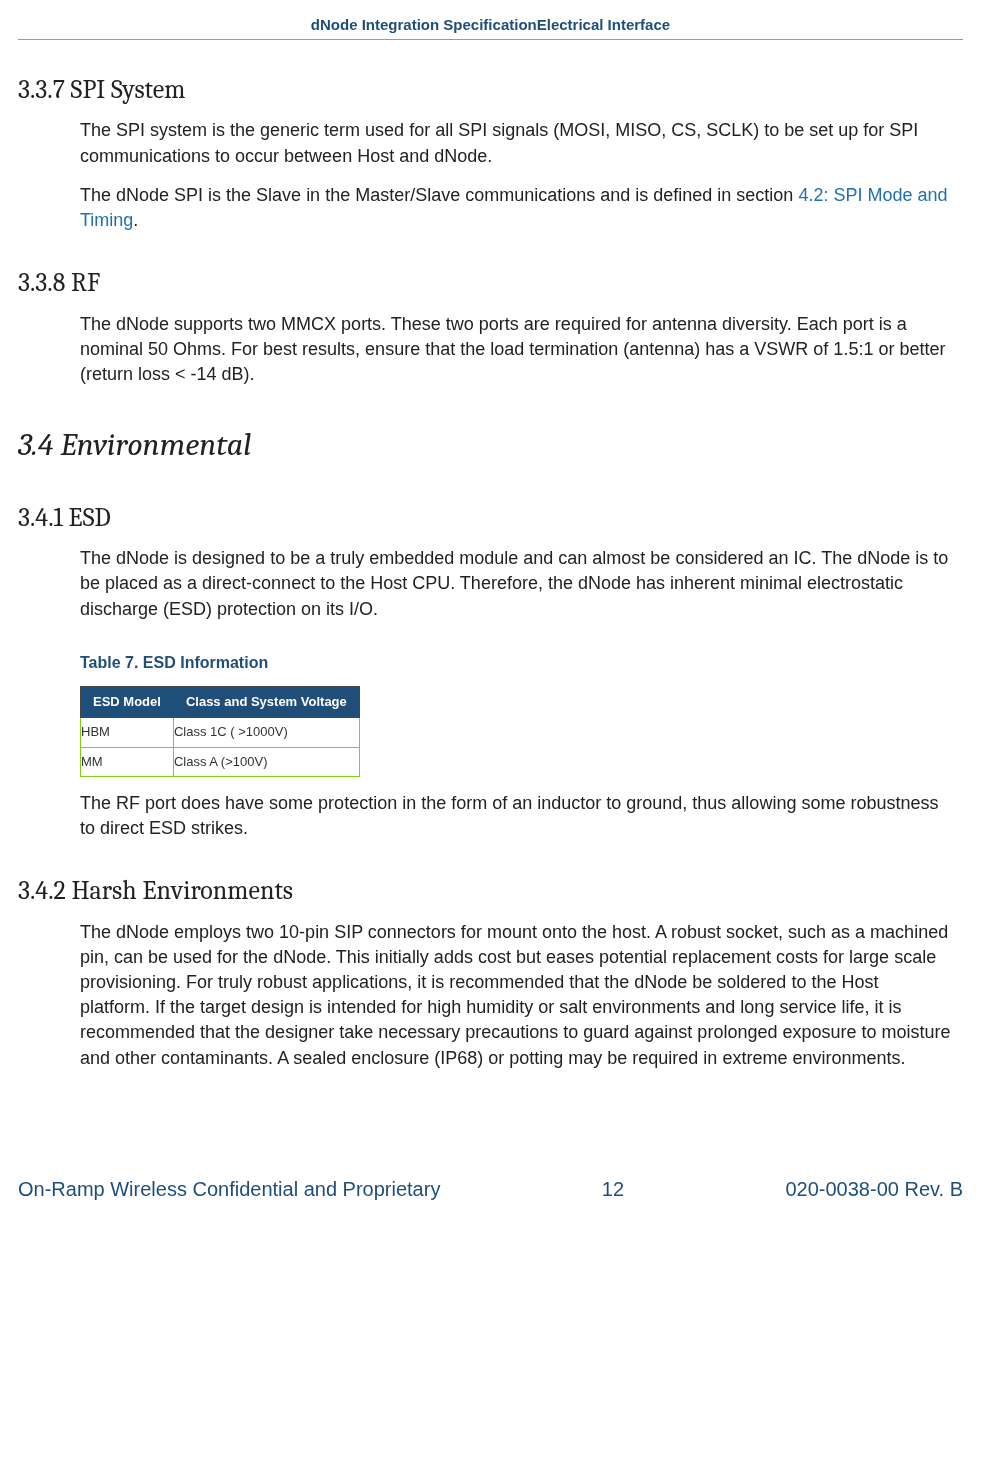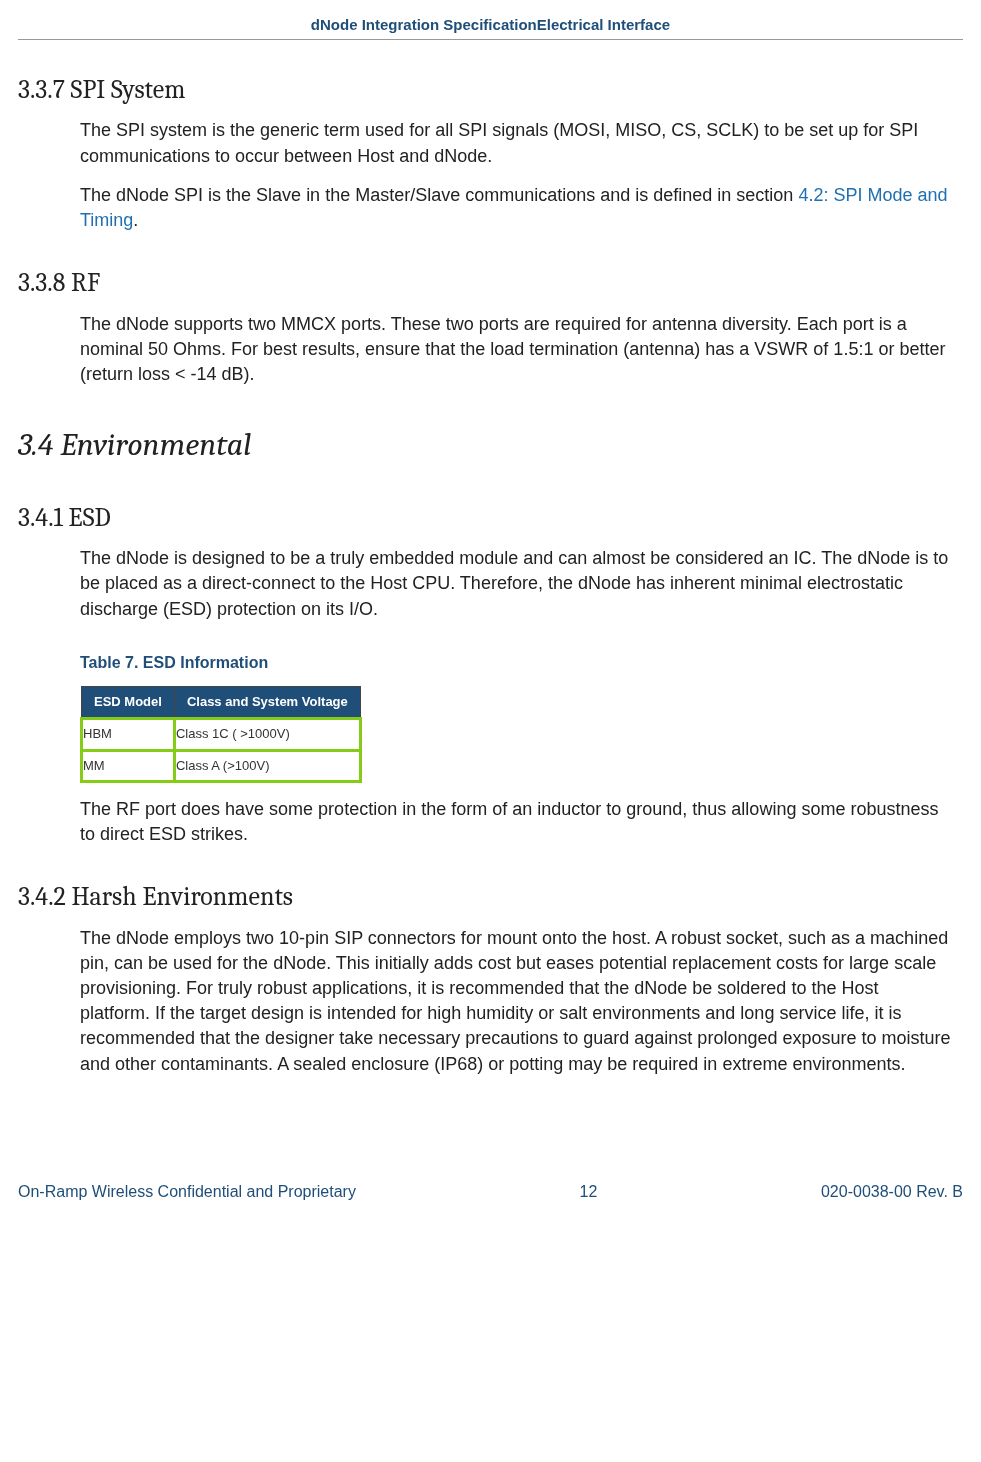--- a/index.html
+++ b/index.html
@@ -19,21 +19,21 @@
     color: #1F4E79;
     font-size: 15px;
     font-weight: 700;
     padding: 14px 0 4px 0;
     border-bottom: 1px solid #999;
   }
   .footer-row {
     display: flex;
     justify-content: space-between;
     color: #1F4E79;
-    font-size: 16px;
+    font-size: 20px;
     padding: 90px 0 20px 0;
   }
   .h2 {
     font-family: Cambria, Georgia, serif;
     font-size: 26px;
     font-weight: 400;
     margin: 32px 0 10px 0;
     color: #222;
   }
   .h1 {
@@ -69,21 +69,21 @@
   table.data th {
     background: #1F4E79;
     color: #fff;
     text-align: left;
     font-weight: 700;
     padding: 6px 12px;
     border: 1px solid #444;
   }
   table.data td {
     padding: 5px 0;
-    border: 3px solid #84cc16;
+    border: 1px solid #84cc16;
     color: #333;
   }
 </style>
 </head>
 <body>
 
 <div class="page">
 
   <div class="header-row">
     <span>dNode Integration Specification</span>

